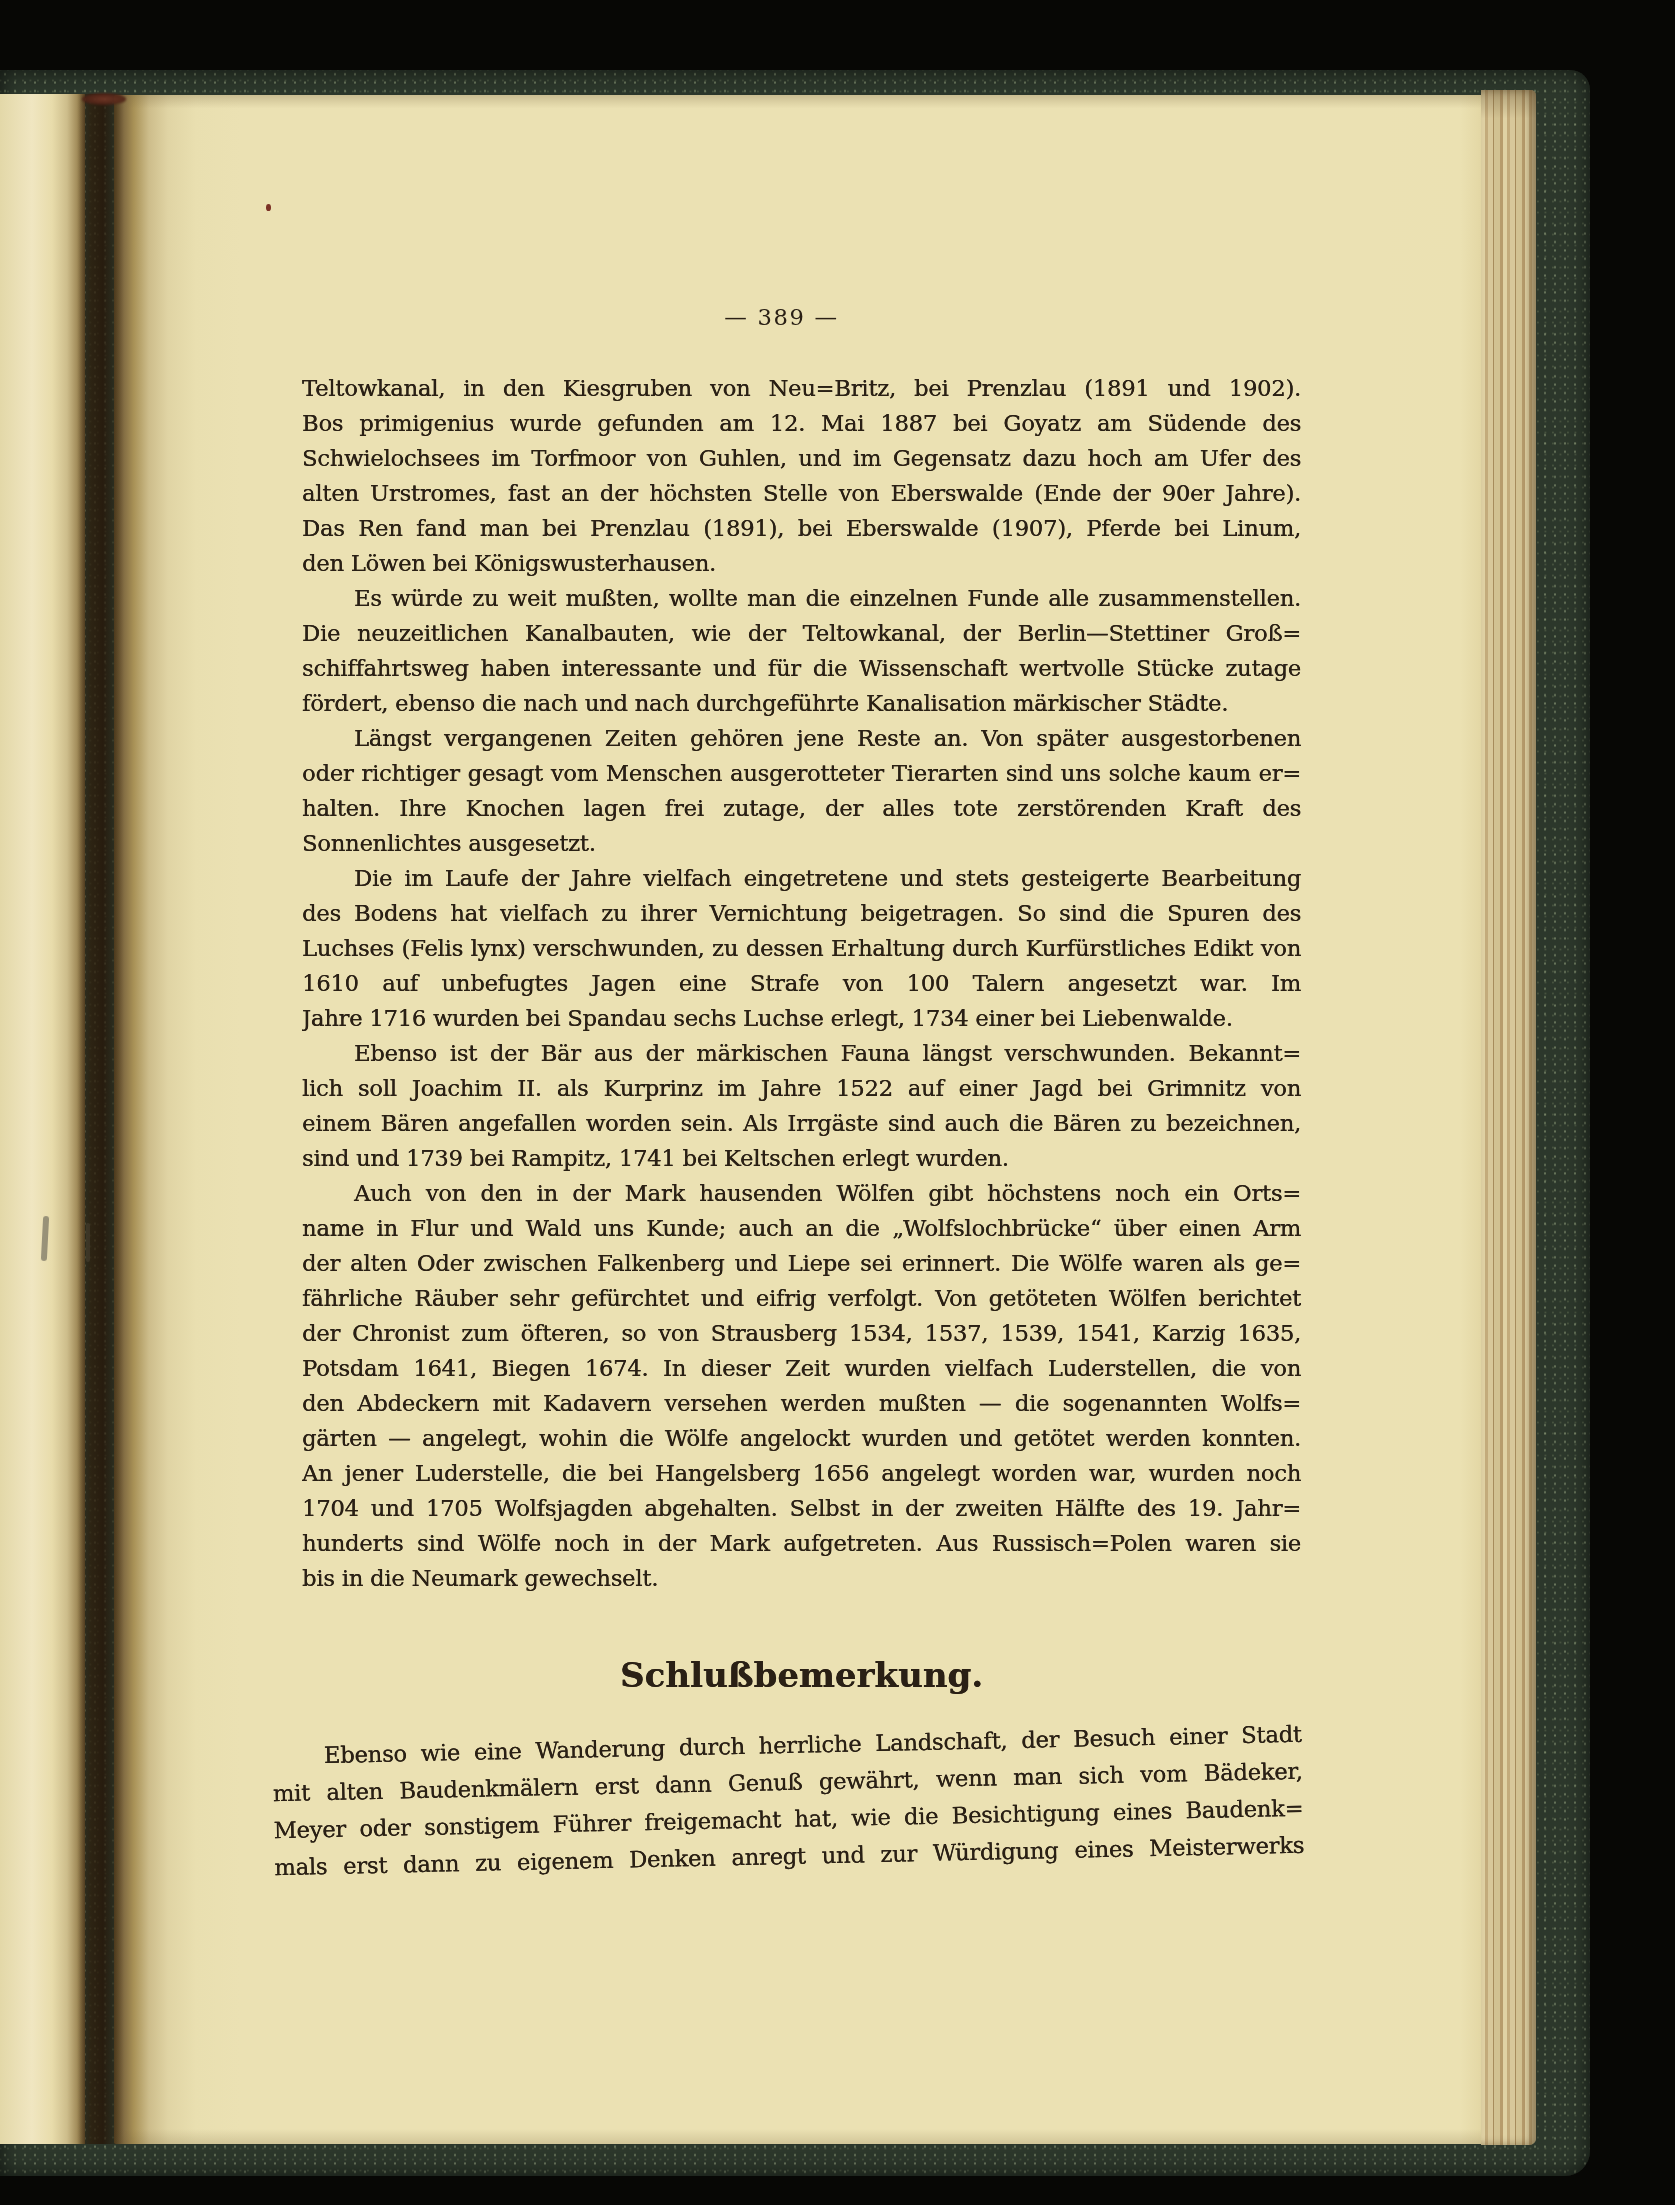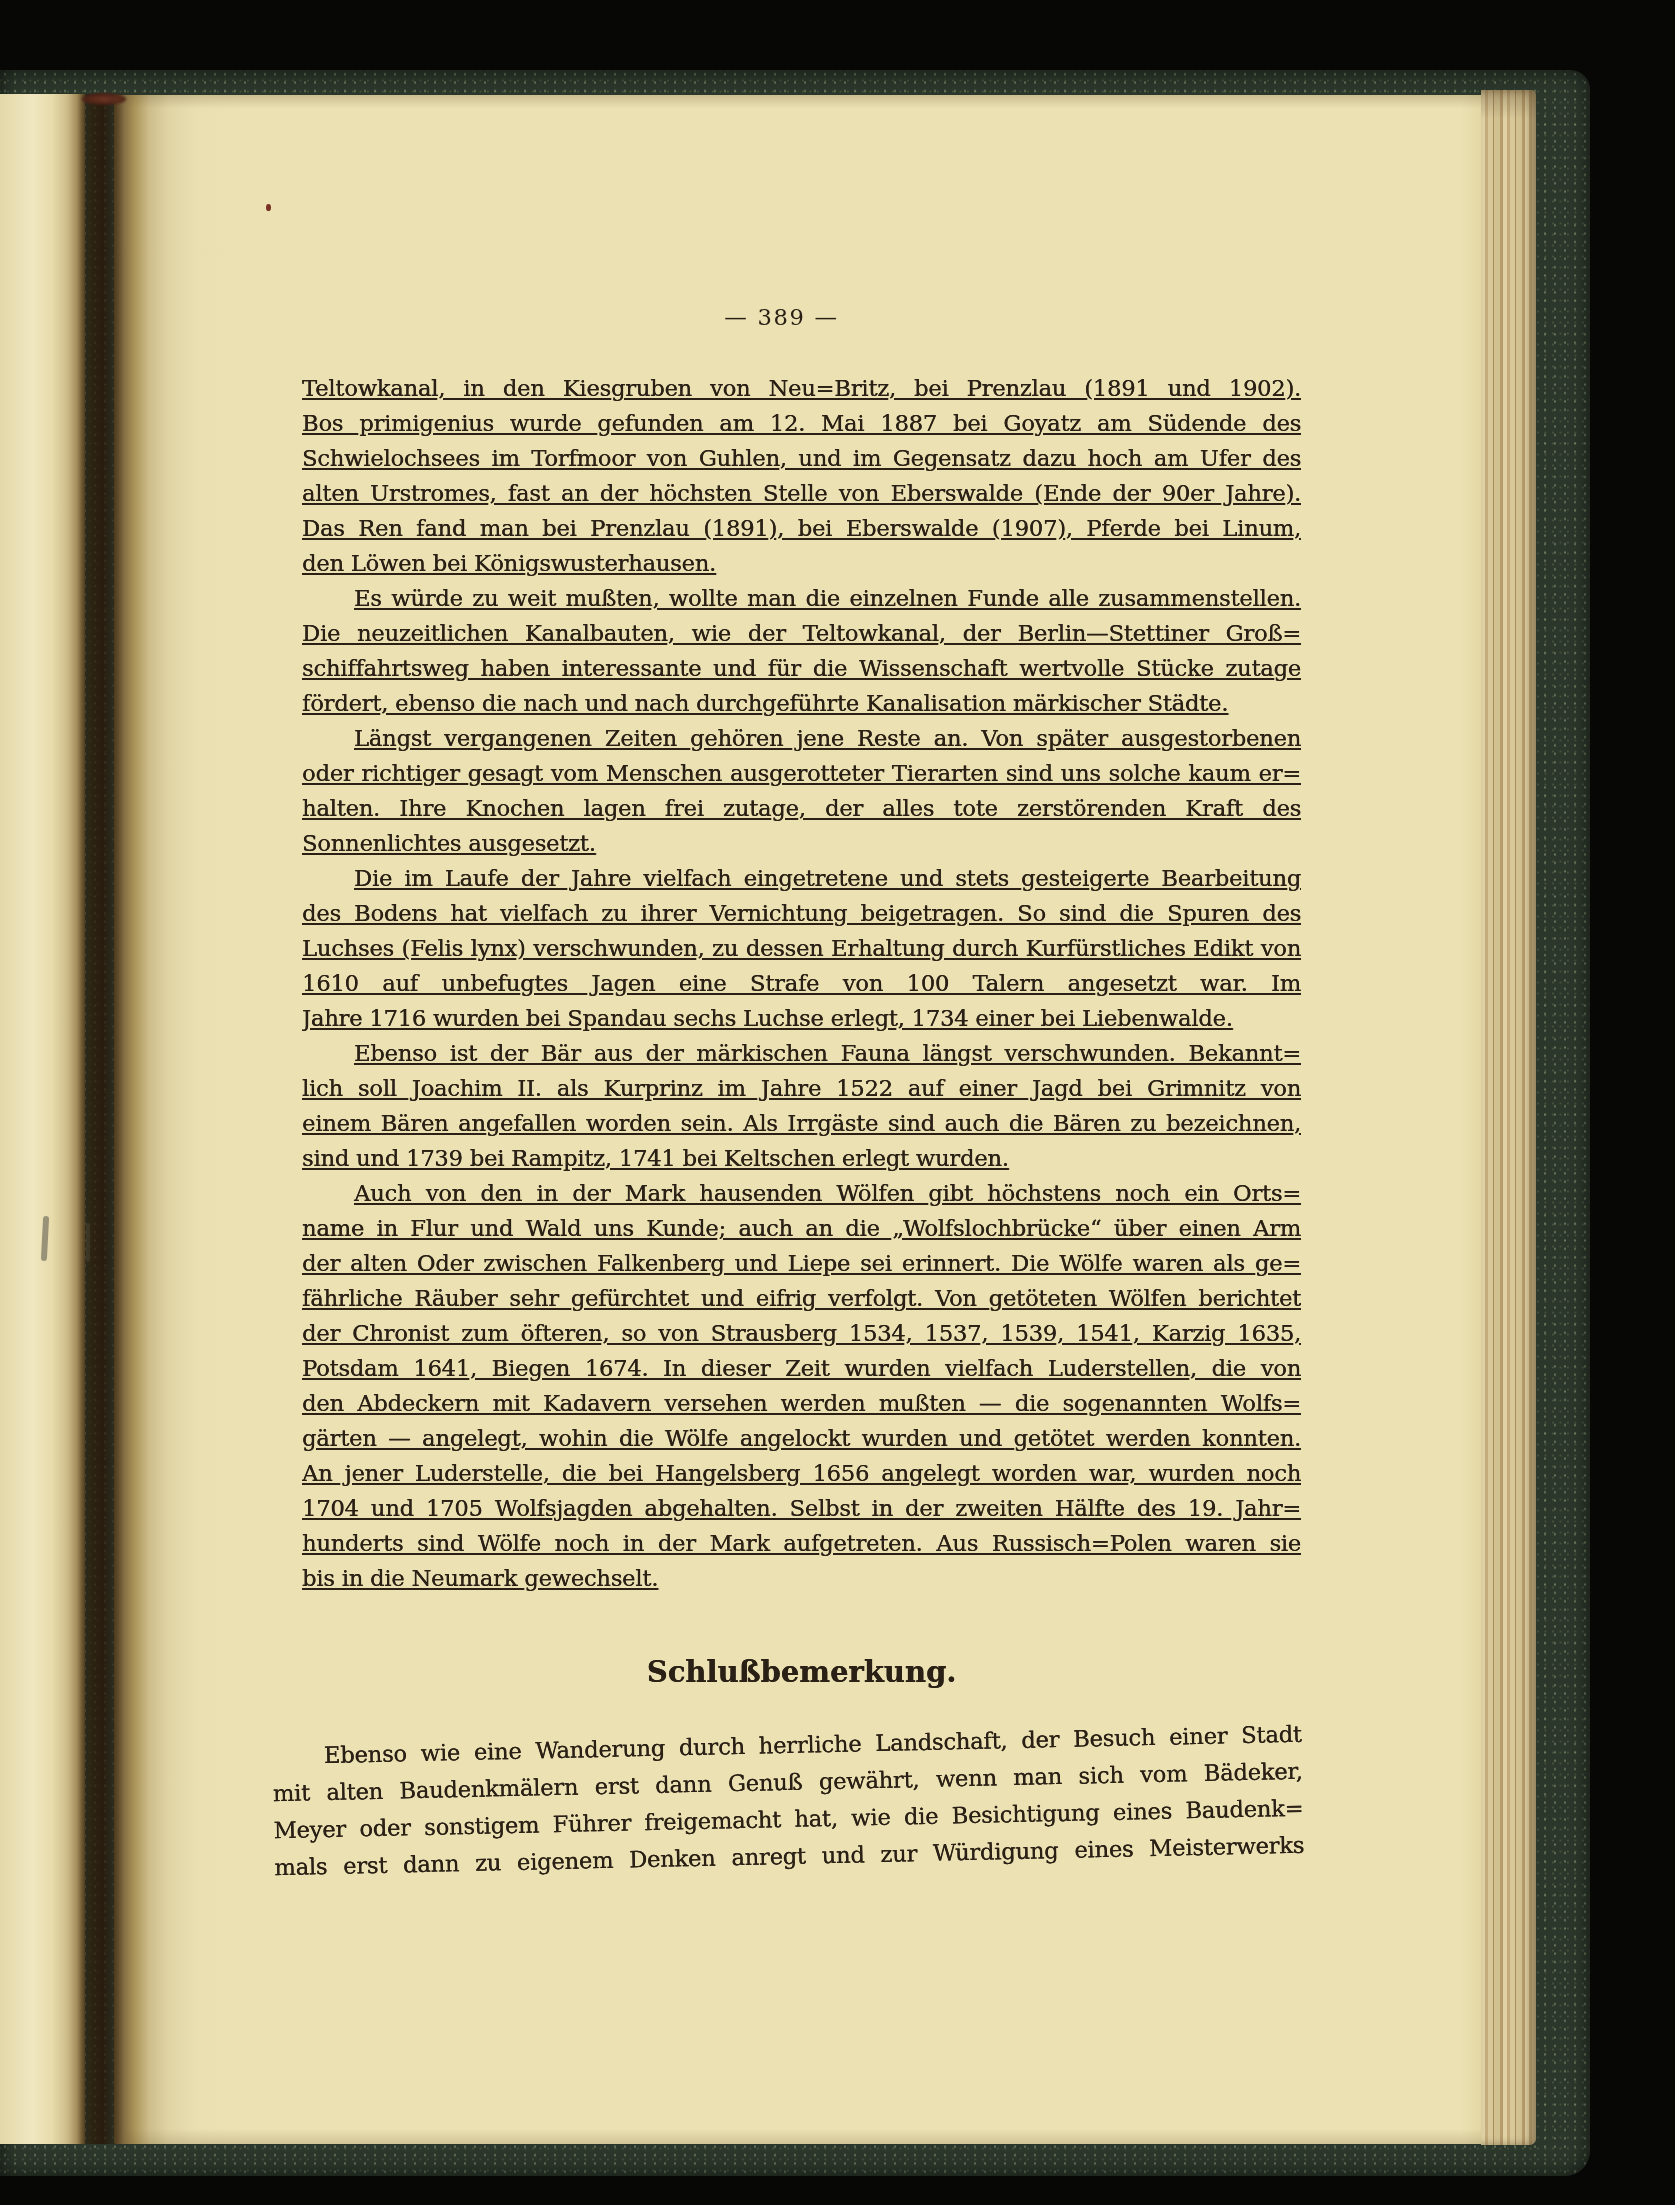--- a/index.html
+++ b/index.html
@@ -48,31 +48,31 @@
       repeating-linear-gradient(90deg,#e0d2a4 0 4.2px,#c3ab7b 4.2px 6.7px,#d8c89a 6.7px 11.7px,#a78c5c 11.7px 13.4px,#d2c292 13.4px 19px,#b79c6c 19px 22px);
     border-radius:0 5px 6.7px 0;
     box-shadow:inset -5.9px 0 8.4px rgba(60,40,15,0.45);
   }
   
   .textcol{position:absolute;left:188px;width:999px;color:#2a2015;}
   .page-number{
     top:209px;text-align:center;font-size:22.6px;letter-spacing:1.7px;
     transform:translateX(-20px);
   }
-  .body-text{top:276px;text-decoration:underline;}
+  .body-text{top:276px;}
   .tl{
     font-size:22.6px;line-height:35px;height:35px;overflow:hidden;
     letter-spacing:-0.2px;
     text-align:justify;text-align-last:justify;
     text-shadow:0.3px 0 0 currentColor;
   }
   .tl-end{text-align-last:left;}
   .tl-indent{text-indent:52px;}
   .heading{
-    top:1560px;text-align:center;font-weight:bold;font-size:29px;
+    top:1560px;text-align:center;font-weight:bold;font-size:34px;
     text-shadow:0.3px 0 0 currentColor;
   }
   .closing{
     left:159px;top:1632px;width:1030px;
     transform:rotate(-1.25deg);
   }
   .closing .tl{line-height:37px;height:37px;}
   
   .headband{
     position:absolute;left:82px;top:93px;width:44px;height:11.7px;

